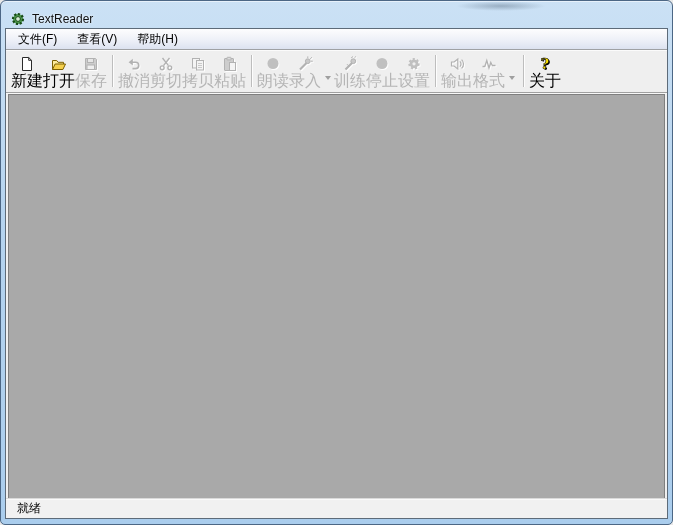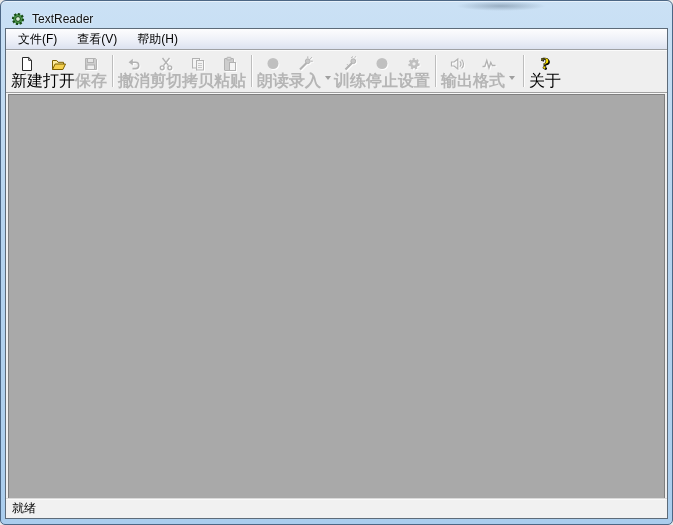--- a/index.html
+++ b/index.html
@@ -31,33 +31,33 @@
     border-bottom:1px solid #9fa1a4; box-shadow:0 1px 0 #fbfbfb; position:relative; z-index:2; }
   .menu-item { padding:2px 6px; margin-right:8px; color:#000; cursor:default; }
 
   .toolbar { height:43px; flex:0 0 43px; background:#efefef;
     display:flex; align-items:stretch; padding:2px 0 1px 5px;
     border-bottom:1px solid #a0a0a0; box-shadow:0 1px 0 #f8f8f8; position:relative; z-index:1; }
   .tb-btn { width:32px; display:flex; flex-direction:column; align-items:center;
     padding-top:2px; cursor:default; }
   .tb-btn .icon { height:19px; display:flex; align-items:center; justify-content:center; }
   .tb-btn .label { font-size:16px; line-height:15px; white-space:nowrap; }
-  .tb-btn.disabled .label { color:#b5b5b5;font-weight:bold; }
+  .tb-btn.disabled .label { color:#b5b5b5; }
   .tb-btn.disabled .icon svg { filter:drop-shadow(1px 1px 0 rgba(255,255,255,.9)); }
   .tb-sep { width:1px; background:#bdbdbd; margin:3px 5px 4px 5px; box-shadow:1px 0 0 #fdfdfd; }
   .tb-dd { width:13px; display:flex; align-items:center; justify-content:center; }
   .tb-dd .tri { width:0; height:0; border-left:3.5px solid transparent;
     border-right:3.5px solid transparent; border-top:4px solid #9f9f9f; margin-top:13px; }
 
   .client { flex:1 1 auto; margin:0 2px; background:#a9a9a9;
     border:1px solid #7f7f7f; border-bottom:none; margin-top:1px; }
 
   .statusbar { height:20px; flex:0 0 20px; background:#f1f1f1;
     border-top:1px solid #dadada; box-shadow:inset 0 1px 0 #fafafa;
-    display:flex; align-items:center; padding:0 6px; }
+    display:flex; align-items:center; padding:0 11px; }
 </style>
 </head>
 <body>
 
 <div class="window">
   <div class="titlebar">
     <span class="app-icon" id="app-icon">
         <svg width="16" height="16" viewBox="0 0 16 16">
           <circle cx="8" cy="8" r="5" fill="#4e9a4e" stroke="#174a17" stroke-width="2.2" stroke-dasharray="2.2 1.6"></circle>
           <circle cx="8" cy="8" r="2.4" fill="#d8ecd8" stroke="#174a17" stroke-width="1"></circle>

